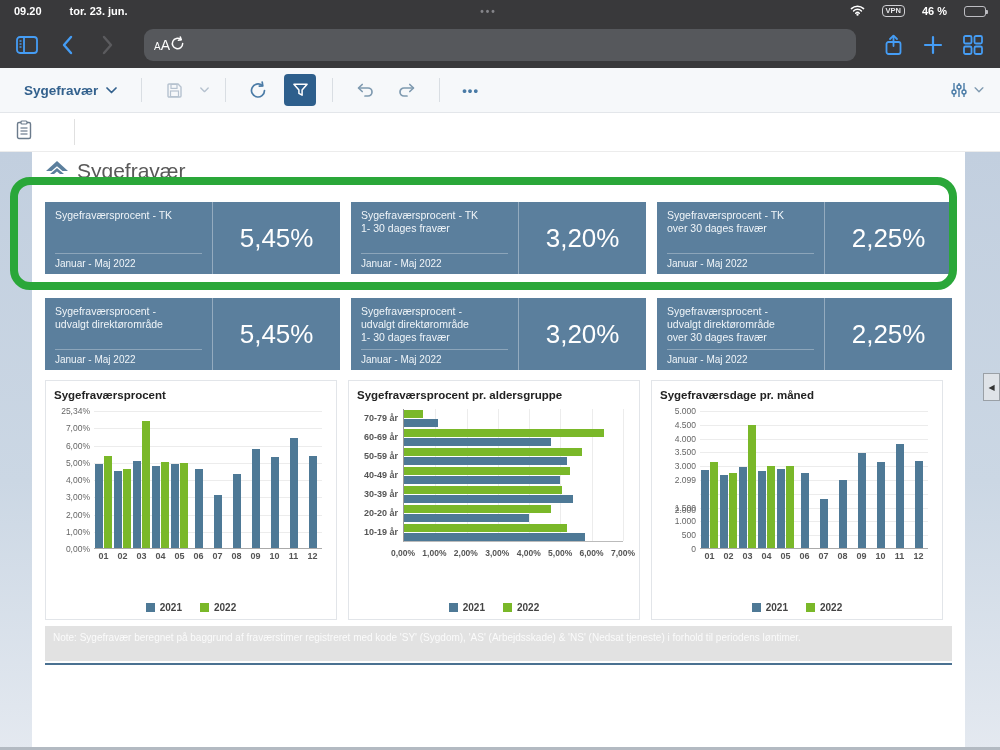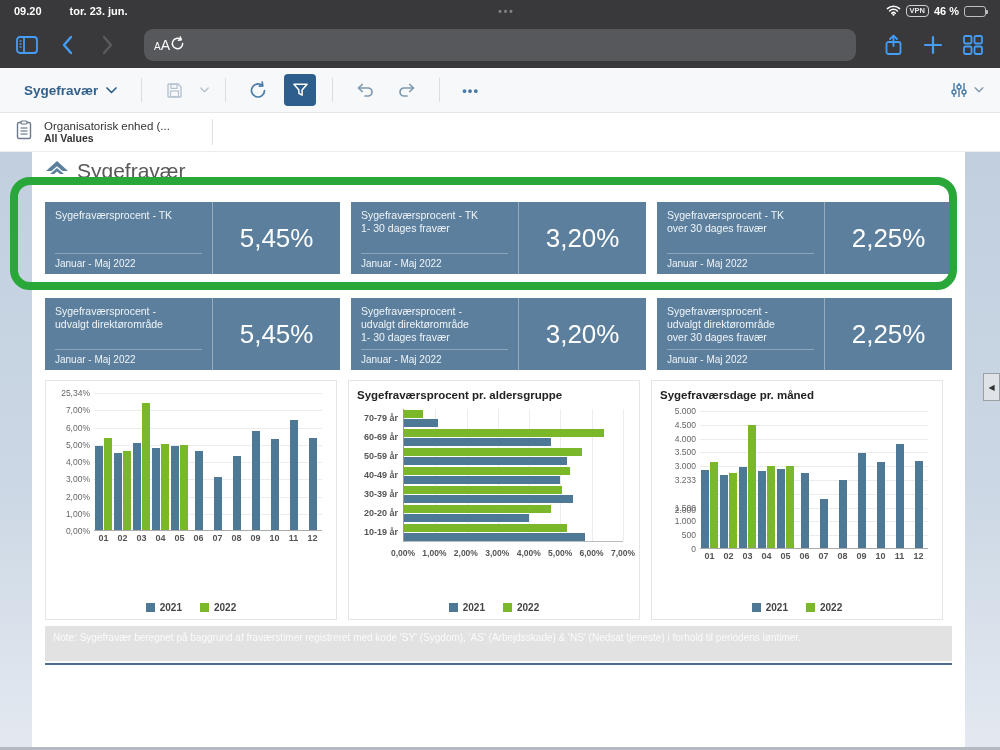--- a/index.html
+++ b/index.html
@@ -5,21 +5,21 @@
   * { margin:0; padding:0; box-sizing:border-box; }
   html,body { width:1000px; height:750px; overflow:hidden; background:#fff;
     font-family:"Liberation Sans","DejaVu Sans",sans-serif; }
   .screen { width:1000px; height:750px; display:flex; flex-direction:column; position:relative; }
 
   
   .statusbar { height:22px; background:#39393b; color:#fff; display:flex; align-items:center;
     padding:0 14px; font-size:11px; font-weight:bold; flex:0 0 auto; }
   .sb-left { display:flex; gap:28px; }
   .sb-center { flex:1; text-align:center; color:#85858a; font-size:10px; letter-spacing:2px; }
-  .sb-right { display:flex; align-items:center; gap:5px; }
+  .sb-right { display:flex; align-items:center; gap:17px; }
   .vpn-pill { border:1px solid #cfcfd3; border-radius:4px; font-size:7.5px; padding:0 3px;
     line-height:10px; font-weight:bold; color:#e9e9ec; }
   .battery { width:22px; height:11px; border:1px solid #bdbdc2; border-radius:3px; position:relative; padding:1px; }
   .battery-fill { height:100%; width:46%; background:#fff; border-radius:1px; }
   .battery-tip { position:absolute; right:-3px; top:3px; width:2px; height:4px; background:#bdbdc2; border-radius:0 1px 1px 0; }
 
   
   .navbar { height:46px; background:#39393b; display:flex; align-items:center; padding:0 14px; gap:14px; flex:0 0 auto; }
   .nav-icon { width:26px; height:26px; display:flex; align-items:center; justify-content:center; cursor:pointer; }
   .url-pill { flex:1; height:32px; background:#56585c; border-radius:9px; display:flex; align-items:center;
@@ -243,24 +243,20 @@
   <div class="filterbar">
     <span>
       <svg width="16" height="20" viewBox="0 0 16 20">
           <rect x="1.5" y="2.5" width="13" height="16" rx="1.5" stroke="#6b7b8c" stroke-width="1.4" fill="none"></rect>
           <rect x="5" y="1" width="6" height="3" rx="1" fill="#fff" stroke="#6b7b8c" stroke-width="1.2"></rect>
           <line x1="4.5" y1="8" x2="11.5" y2="8" stroke="#6b7b8c" stroke-width="1.2"></line>
           <line x1="4.5" y1="11" x2="11.5" y2="11" stroke="#6b7b8c" stroke-width="1.2"></line>
           <line x1="4.5" y1="14" x2="11.5" y2="14" stroke="#6b7b8c" stroke-width="1.2"></line>
         </svg>
     </span>
-    <div class="filter-token">
-      <span class="filter-label">Organisatorisk enhed (...</span>
-      <span class="filter-value">All Values</span>
-    </div>
     <div class="fb-divider"></div>
   </div>
 
   <div class="pagebg">
     <div class="content">
       <div class="page-title-row">
         <span>
           <svg width="24" height="18" viewBox="0 0 24 18">
               <path d="M12 1 L23 11 H17.5 L12 6.2 L6.5 11 H1 Z" fill="#5b7f9d"></path>
               <path d="M12 8 L19 14 H15 L12 11.4 L9 14 H5 Z" fill="#5b7f9d"></path>
@@ -318,20 +314,21 @@
 udvalgt direktørområde
 over 30 dages fravær</div>
               <div class="kpi-sub">Januar - Maj 2022</div>
             </div>
             <div class="kpi-value">2,25%</div>
           </div>
         </div>
 
       <div class="charts-row">
           <div class="chart-panel">
+            <div class="chart-title">Sygefraværsprocent</div>
             <div class="vchart">
               <div class="ylab" style="top: 137px;">0,00%</div>
               <div class="ylab" style="top: 119.75px;">1,00%</div>
               <div class="ylab" style="top: 102.5px;">2,00%</div>
               <div class="ylab" style="top: 85.25px;">3,00%</div>
               <div class="ylab" style="top: 68px;">4,00%</div>
               <div class="ylab" style="top: 50.75px;">5,00%</div>
               <div class="ylab" style="top: 33.5px;">6,00%</div>
               <div class="ylab" style="top: 16.25px;">7,00%</div>
               <div class="ylab" style="top: -1px;">25,34%</div>
@@ -488,21 +485,21 @@
             </div>
           </div>
           <div class="chart-panel">
             <div class="chart-title">Sygefraværsdage pr. måned</div>
             <div class="vchart">
               <div class="ylab" style="top: 137px;">0</div>
               <div class="ylab" style="top: 123.2px;">500</div>
               <div class="ylab" style="top: 109px;">1.000</div>
               <div class="ylab" style="top: 95.6px;">1.500</div>
               <div class="ylab" style="top: 98px;">2.000</div>
-              <div class="ylab" style="top: 68px;">3.233</div>
+              <div class="ylab" style="top: 68px;">2.099</div>
               <div class="ylab" style="top: 54.2px;">3.000</div>
               <div class="ylab" style="top: 40.4px;">3.500</div>
               <div class="ylab" style="top: 26.6px;">4.000</div>
               <div class="ylab" style="top: 12.8px;">4.500</div>
               <div class="ylab" style="top: -1px;">5.000</div>
               <div class="vplot">
                 <div class="gridline-h" style="top: 124.2px;"></div>
                 <div class="gridline-h" style="top: 110.4px;"></div>
                 <div class="gridline-h" style="top: 96.6px;"></div>
                 <div class="gridline-h" style="top: 82.8px;"></div>

